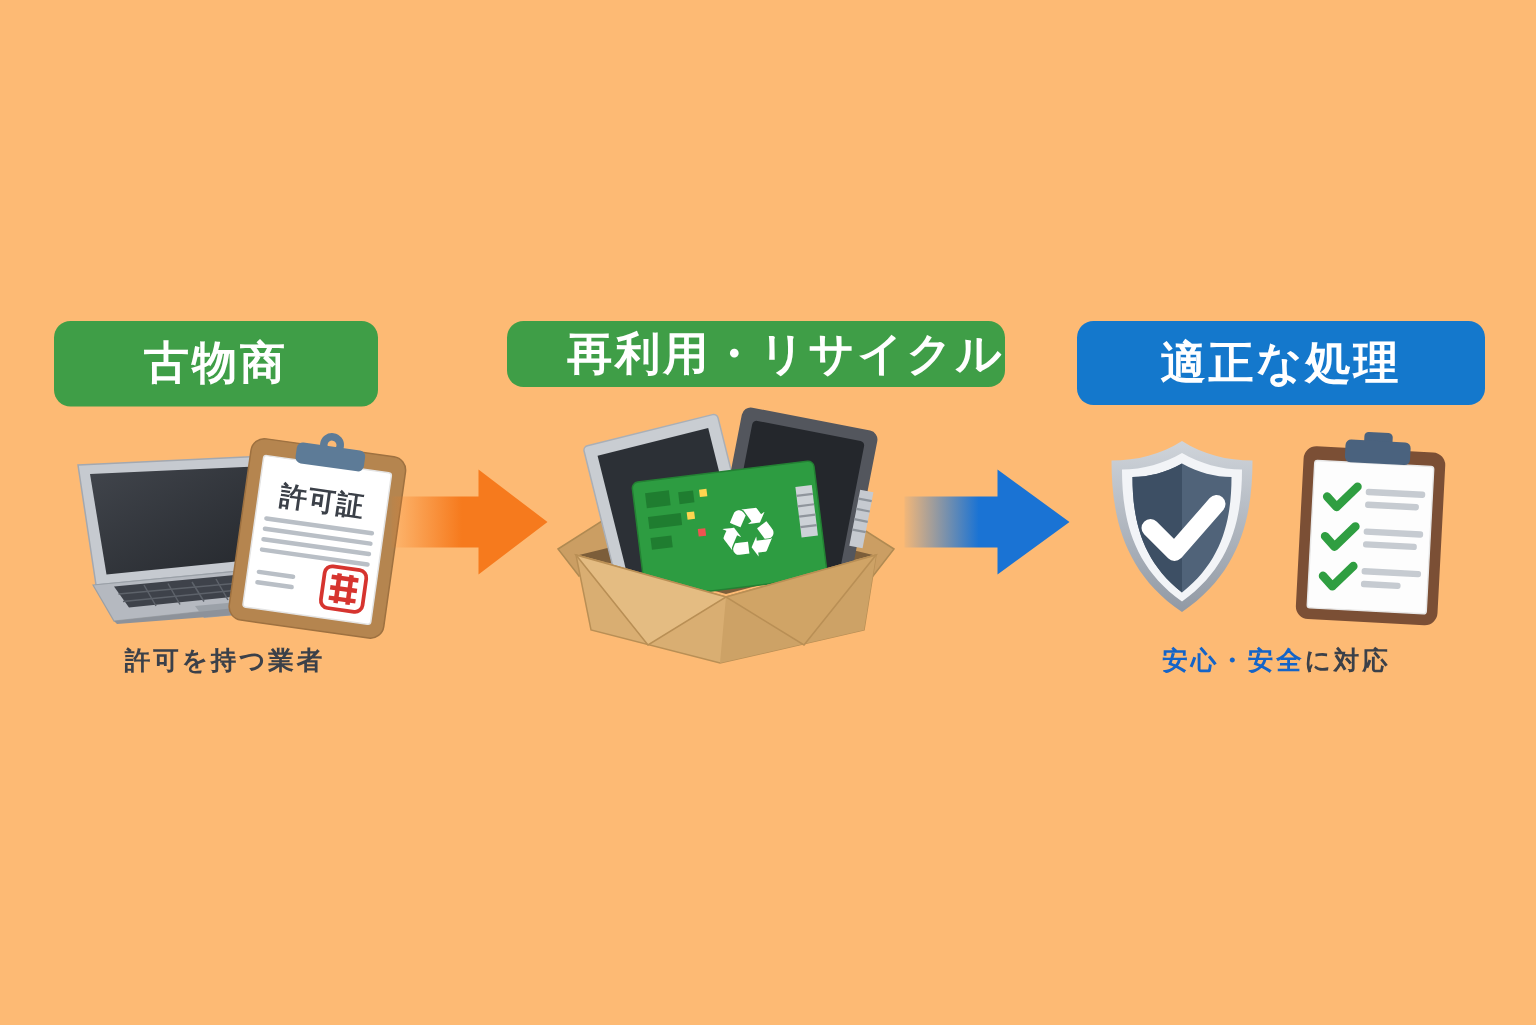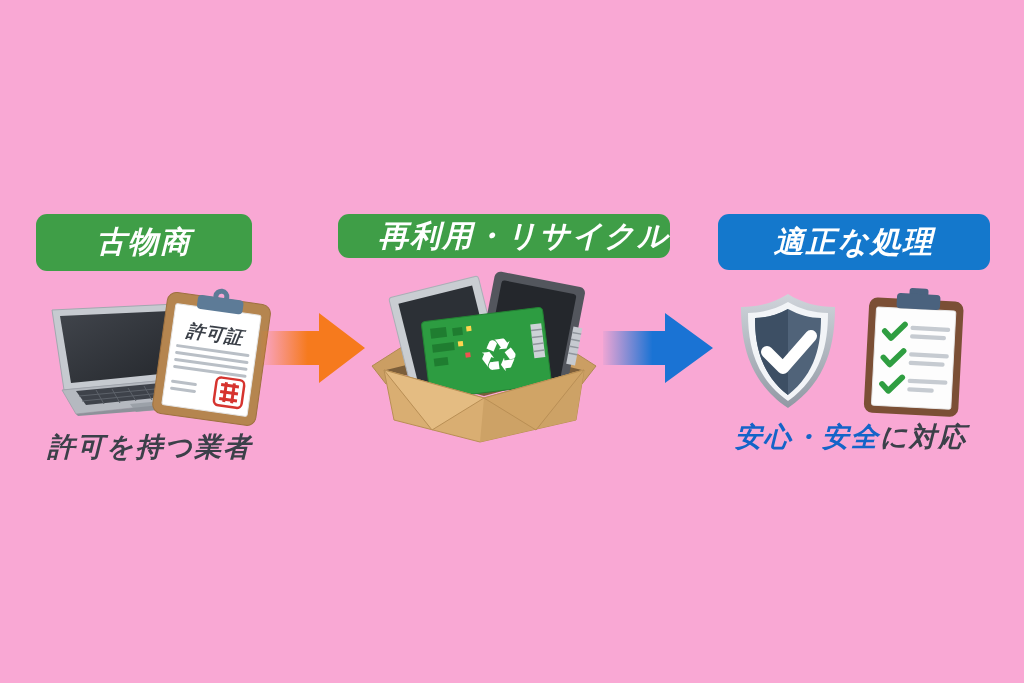--- a/index.html
+++ b/index.html
@@ -1,33 +1,32 @@
 <!DOCTYPE html>
 <html><head>
 <meta charset="utf-8">
 <style>
   html,body{margin:0;padding:0;background:#ffffff;}
   .stage{
-    position:relative;width:1024px;height:683px;background:#f9a8d4;overflow:hidden;
+    position:relative;width:1024px;height:683px;background:#fdba74;overflow:hidden;
     font-family:"DejaVu Sans","Liberation Sans",sans-serif;
-    font-style:italic;
   }
   .abs{position:absolute;}
   svg{overflow:visible;display:block;}
 
   .hdr{
     display:flex;align-items:center;justify-content:center;
     color:#ffffff;font-weight:700;font-size:30px;letter-spacing:2px;
     border-radius:11px;
   }
   .hdr-green{background:#3f9e47;}
   .hdr-blue{background:#1478cc;}
 
   .caption{
-    font-weight:700;font-size:27px;letter-spacing:2px;color:#3b4049;
+    font-weight:700;font-size:17px;letter-spacing:2px;color:#3b4049;
     text-align:center;white-space:nowrap;
   }
   .caption .hl{color:#1464c8;}
 
   .rot8{transform:rotate(8deg);transform-origin:50% 50%;}
   .rot3{transform:rotate(3deg);transform-origin:50% 50%;}
 
   .svgtext{font-family:"DejaVu Sans","Liberation Sans",sans-serif;font-weight:700;}
 </style>
 </head>
@@ -205,17 +204,17 @@
 
     <g>
       <polyline points="23,103 30,110 44,95" fill="none" stroke="#2f9e41" stroke-width="6" stroke-linecap="round" stroke-linejoin="round"></polyline>
       <rect x="50" y="96" width="42" height="4.5" rx="2" fill="#c6cbd1"></rect>
       <rect x="50" y="105" width="28" height="4.5" rx="2" fill="#c6cbd1"></rect>
     </g>
   </svg>
 
   <div class="abs caption" style="left:30px;top:429px;width:240px;">許可を持つ業者</div>
 
-  <div class="abs caption" style="left:716px;top:419px;width:270px;">
+  <div class="abs caption" style="left:716px;top:429px;width:270px;">
     <span class="hl">安心・安全</span><span>に対応</span>
   </div>
 
 </div>
 
 </body></html>

